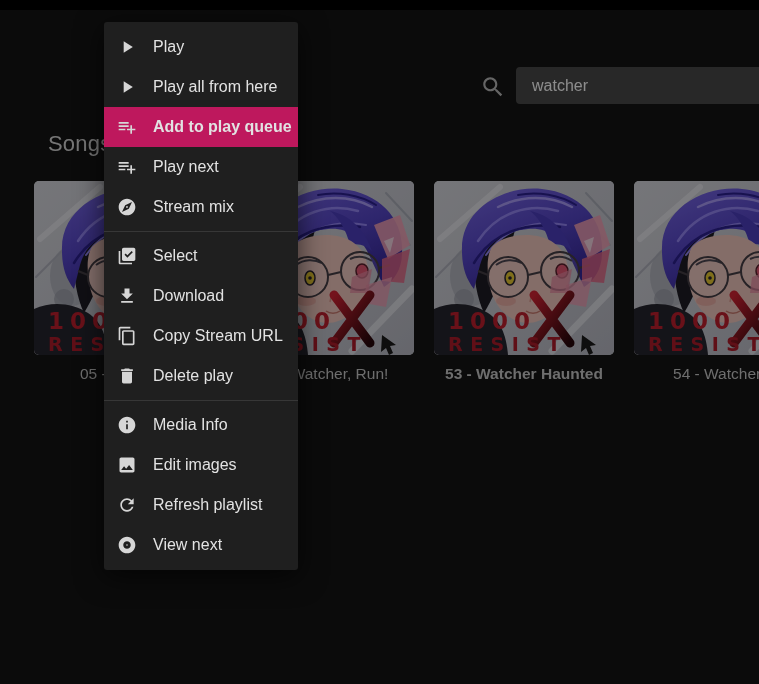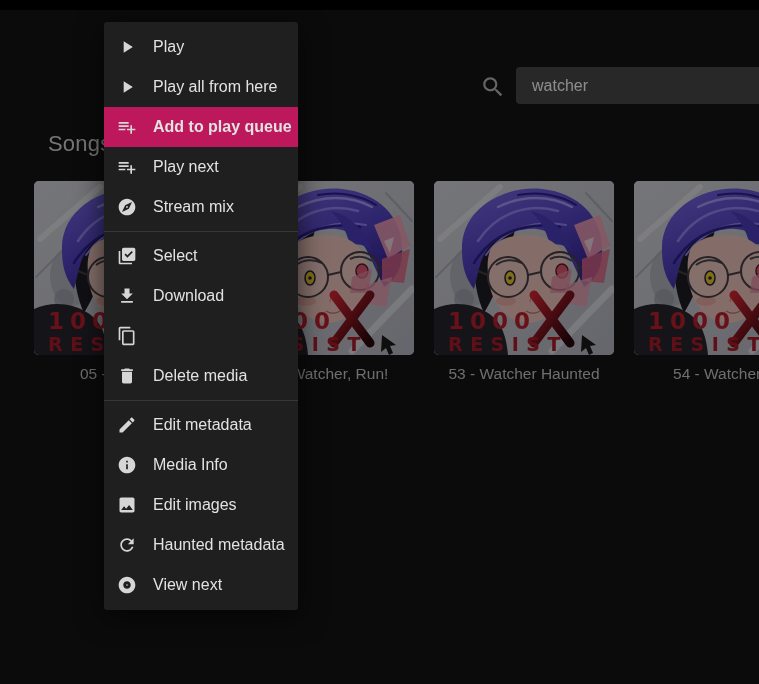--- a/index.html
+++ b/index.html
@@ -185,21 +185,21 @@
     <div class="card-caption">05 - Watcher</div>
   </div>
         <div class="card" style="left: 234px;">
     <div class="card-art">
       <svg viewBox="0 0 180 174" preserveAspectRatio="none">
               <use href="#sym-album-art"></use>
             </svg>
     </div>
     <div class="card-caption">52 - Watcher, Run!</div>
   </div>
-        <div class="card" style="left: 434px;">
+        <div class="card" style="left: 434px; font-weight: bold;">
     <div class="card-art">
       <svg viewBox="0 0 180 174" preserveAspectRatio="none">
               <use href="#sym-album-art"></use>
             </svg>
     </div>
     <div class="card-caption">53 - Watcher Haunted</div>
   </div>
         <div class="card" style="left: 634px;">
     <div class="card-art">
       <svg viewBox="0 0 180 174" preserveAspectRatio="none">
@@ -270,61 +270,54 @@
           </svg>
     </span>
     <span class="mi-label">Download</span>
   </div>
       <div class="menu-item">
     <span class="mi-icon">
       <svg viewBox="0 0 24 24">
             <use href="#sym-copy-icon"></use>
           </svg>
     </span>
+    <span class="mi-label">Copy Stream URL</span>
   </div>
       <div class="menu-item">
     <span class="mi-icon">
       <svg viewBox="0 0 24 24">
             <use href="#sym-delete-icon"></use>
           </svg>
     </span>
-    <span class="mi-label">Delete media</span>
+    <span class="mi-label">Delete play</span>
   </div>
       <div class="menu-divider"></div>
       <div class="menu-item">
     <span class="mi-icon">
       <svg viewBox="0 0 24 24">
-            <use href="#sym-edit-icon"></use>
-          </svg>
-    </span>
-    <span class="mi-label">Edit metadata</span>
-  </div>
-      <div class="menu-item">
-    <span class="mi-icon">
-      <svg viewBox="0 0 24 24">
             <use href="#sym-info-icon"></use>
           </svg>
     </span>
     <span class="mi-label">Media Info</span>
   </div>
       <div class="menu-item">
     <span class="mi-icon">
       <svg viewBox="0 0 24 24">
             <use href="#sym-image-icon"></use>
           </svg>
     </span>
     <span class="mi-label">Edit images</span>
   </div>
       <div class="menu-item">
     <span class="mi-icon">
       <svg viewBox="0 0 24 24">
             <use href="#sym-refresh-icon"></use>
           </svg>
     </span>
-    <span class="mi-label">Haunted metadata</span>
+    <span class="mi-label">Refresh playlist</span>
   </div>
       <div class="menu-item">
     <span class="mi-icon">
       <svg viewBox="0 0 24 24">
             <use href="#sym-album-icon"></use>
           </svg>
     </span>
     <span class="mi-label">View next</span>
   </div>
     </div>

